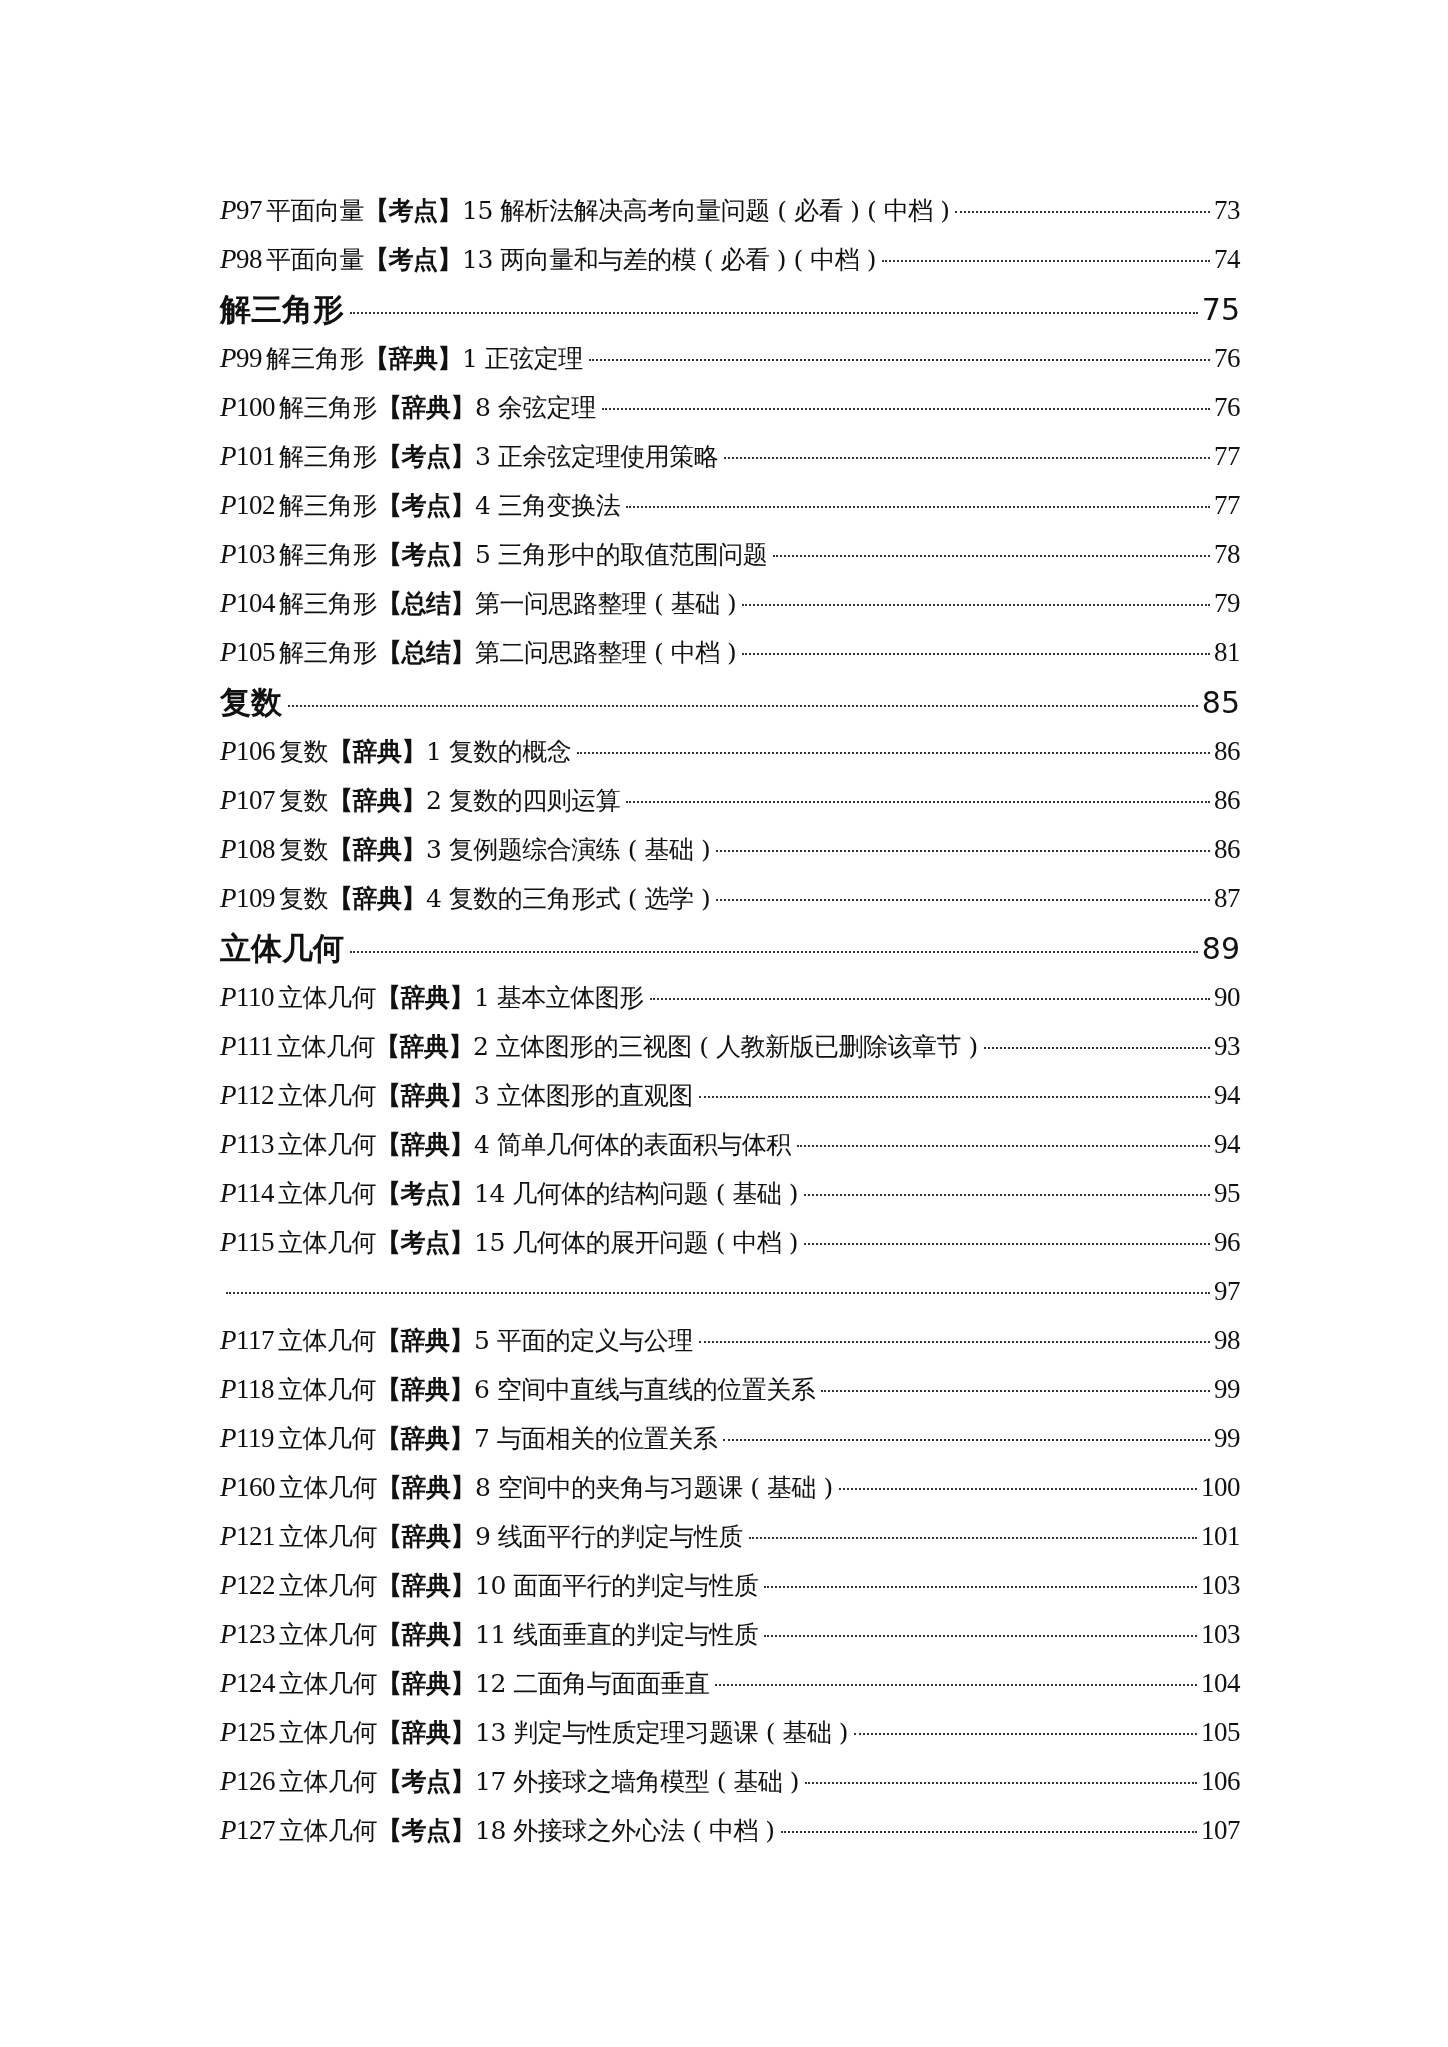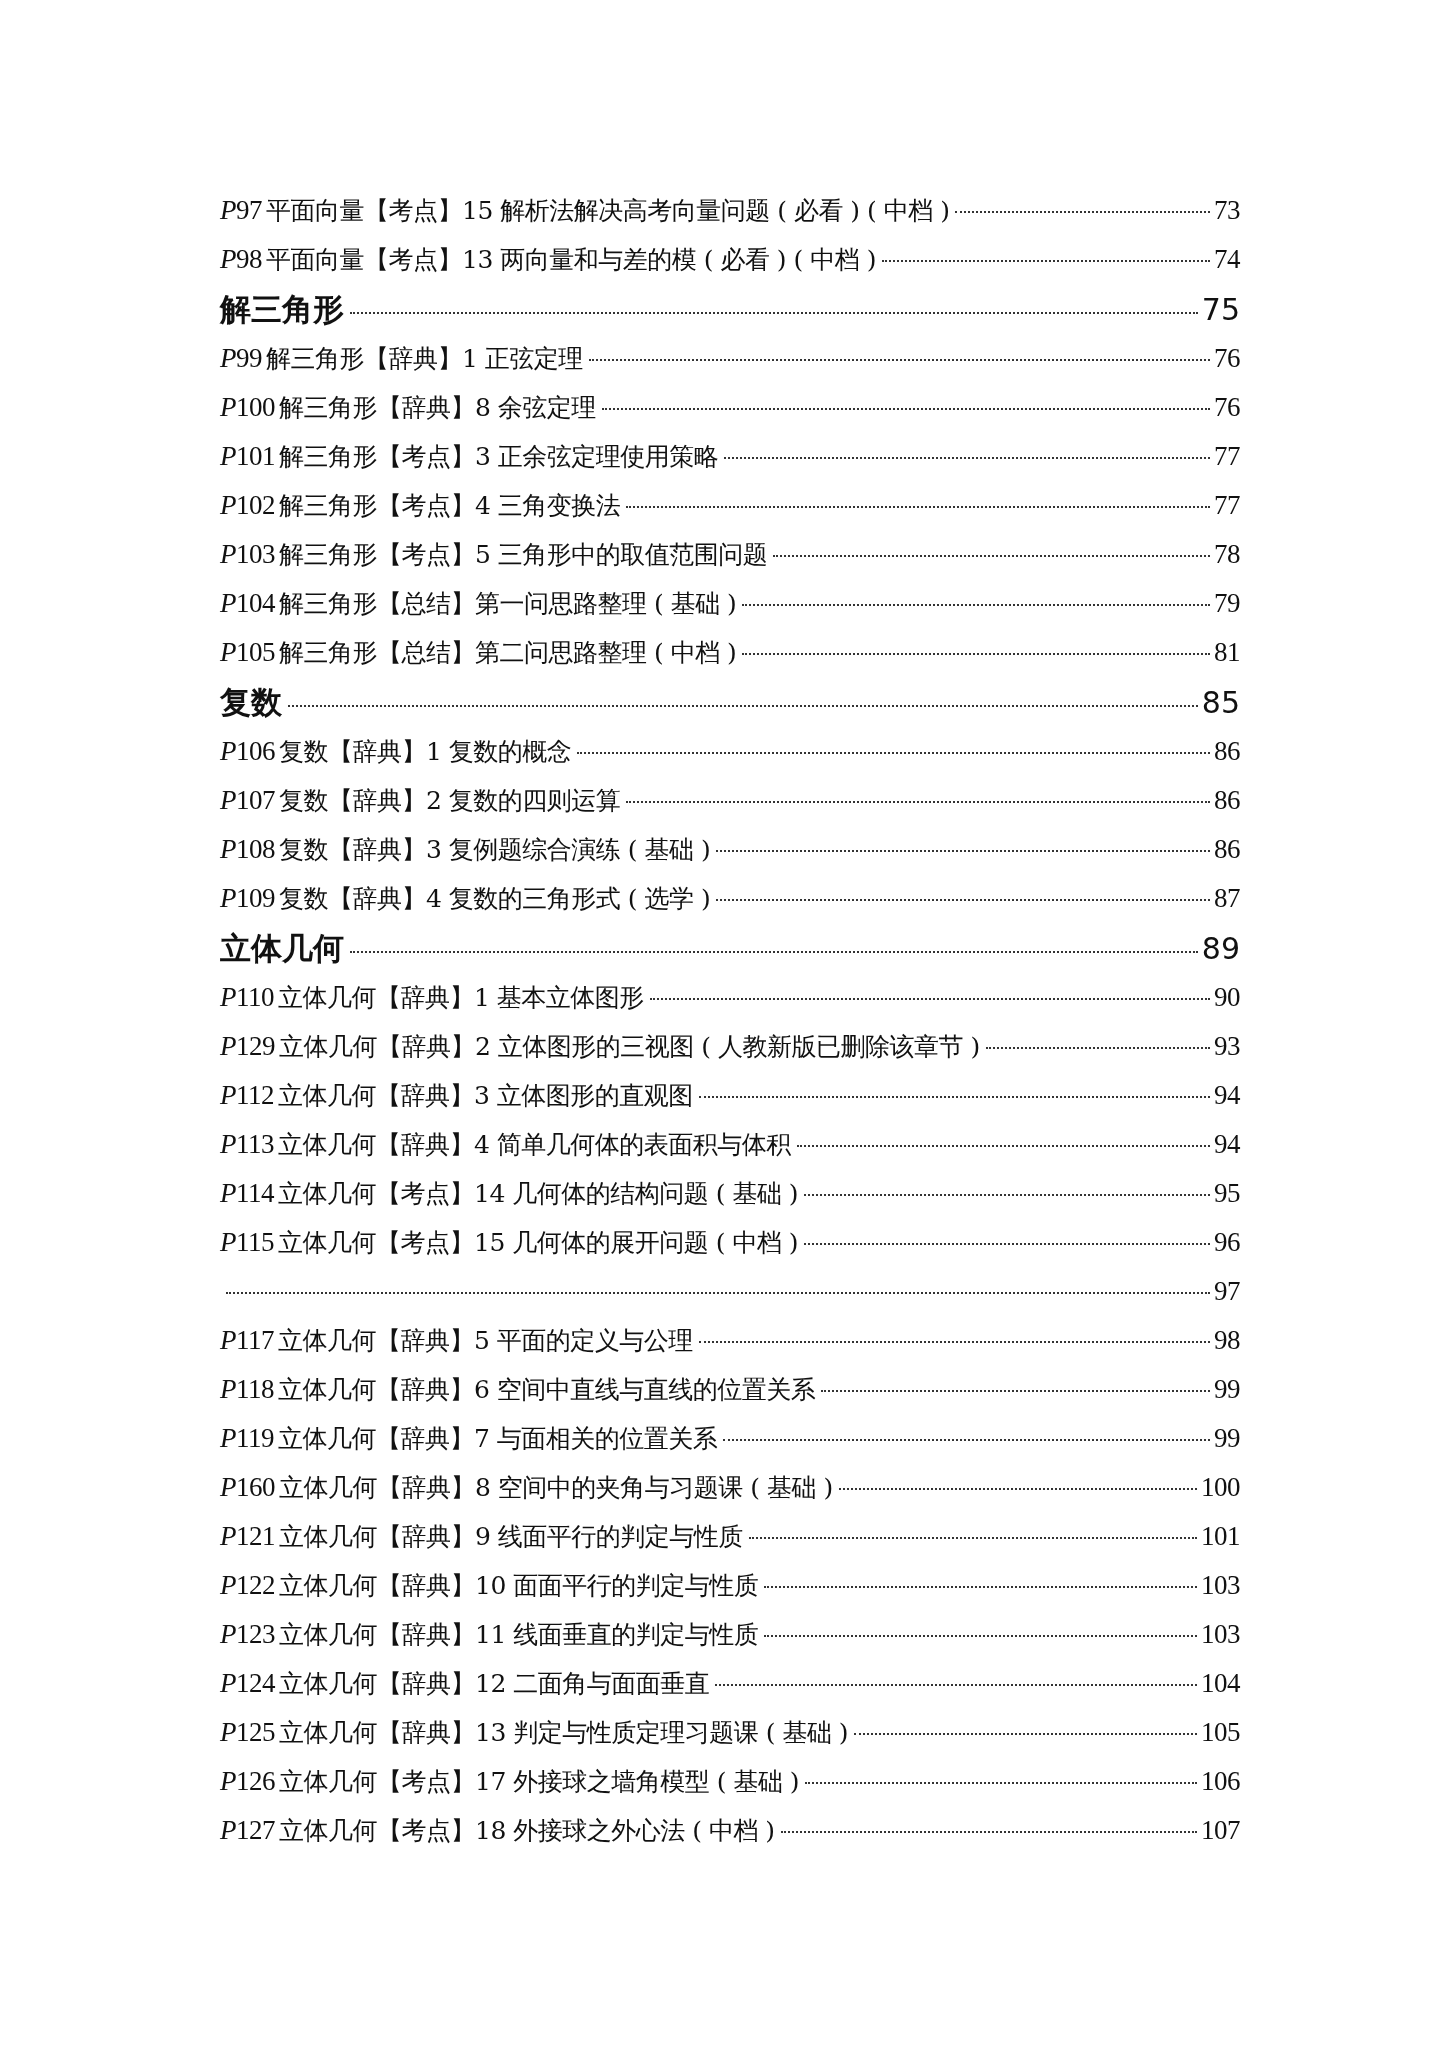--- a/index.html
+++ b/index.html
@@ -36,21 +36,21 @@
       font-family: "Liberation Serif", "DejaVu Serif", serif;
       font-style: italic;
       font-size: 27px;
     }
     .entry .pnum-digits {
       font-family: "Liberation Serif", "DejaVu Serif", serif;
       font-size: 27px;
       margin-right: 4px;
     }
     .entry .tag {
-      font-weight: normal;
+      font-weight: bold;
     }
     .chapter {
       font-family: "DejaVu Sans", "Liberation Sans", sans-serif;
       font-size: 31px;
       font-weight: bold;
       height: 50px;
       line-height: 50px;
     }
     .chapter .page {
       font-family: "DejaVu Sans", "Liberation Sans", sans-serif;
@@ -159,21 +159,21 @@
     <span class="title">立体几何</span>
     <span class="leader"></span>
     <span class="page">89</span>
   </div>
     <div class="row entry">
     <span class="title"><span class="pnum-prefix">P</span><span class="pnum-digits">110</span><span>立体几何</span><span class="tag">【辞典】</span><span>1 基本立体图形</span></span>
     <span class="leader"></span>
     <span class="page">90</span>
   </div>
     <div class="row entry">
-    <span class="title"><span class="pnum-prefix">P</span><span class="pnum-digits">129</span><span>立体几何</span><span class="tag">【辞典】</span><span>2 立体图形的三视图 ( 人教新版已删除该章节 )</span></span>
+    <span class="title"><span class="pnum-prefix">P</span><span class="pnum-digits">111</span><span>立体几何</span><span class="tag">【辞典】</span><span>2 立体图形的三视图 ( 人教新版已删除该章节 )</span></span>
     <span class="leader"></span>
     <span class="page">93</span>
   </div>
     <div class="row entry">
     <span class="title"><span class="pnum-prefix">P</span><span class="pnum-digits">112</span><span>立体几何</span><span class="tag">【辞典】</span><span>3 立体图形的直观图</span></span>
     <span class="leader"></span>
     <span class="page">94</span>
   </div>
     <div class="row entry">
     <span class="title"><span class="pnum-prefix">P</span><span class="pnum-digits">113</span><span>立体几何</span><span class="tag">【辞典】</span><span>4 简单几何体的表面积与体积</span></span>

